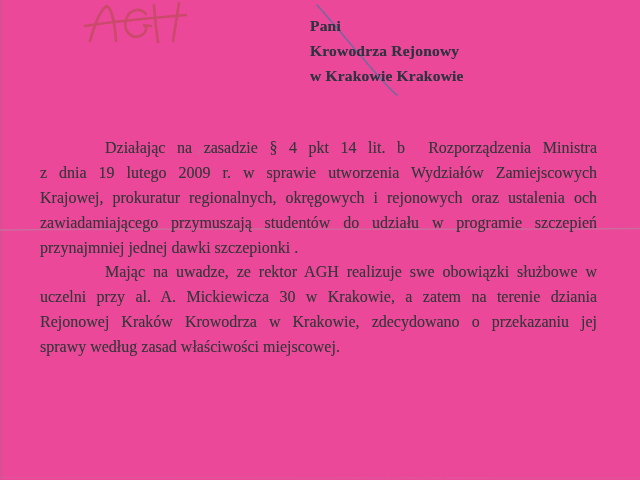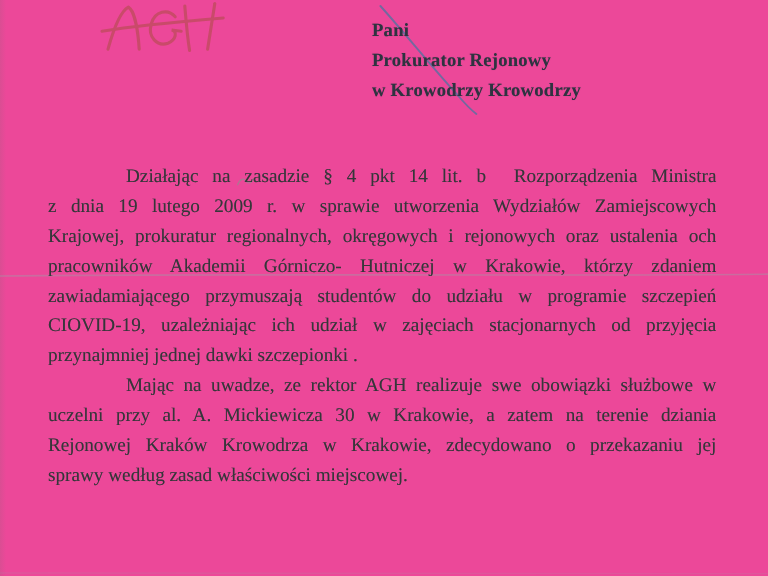--- a/index.html
+++ b/index.html
@@ -61,31 +61,29 @@
     <path fill="none" stroke-width="1.6" stroke-linecap="round" opacity="0.85" d="M 317 5 C 336 26 360 56 382 80 C 388 87 393 92 397 95" stroke="#5f6fa0"></path>
 
     <path fill="none" stroke-width="1" stroke-linecap="round" opacity="0.7" d="M 198 154 C 200 149 203 148 205 151 C 207 154 210 152 211 149" stroke="#8e8e8e"></path>
 
     <path fill="none" stroke-width="1.4" opacity="0.42" d="M 0 230 C 160 227.5 420 230.5 640 228.5" stroke="#9aa0a6"></path>
     <path fill="none" stroke-width="1.2" opacity="0.16" d="M 0 477.5 L 640 478" stroke="#9aa0a6"></path>
   </svg>
 
   <div class="recipient">
     <div class="recipient-line">Pani</div>
-    <div class="recipient-line">Prokurator Rejonowy</div>
-    <div class="recipient-line">w Krowodrzy Krowodrzy</div>
+    <div class="recipient-line">Krowodrza Rejonowy</div>
+    <div class="recipient-line">w Krakowie Krakowie</div>
   </div>
 
   <div class="body-text">
     <div class="line justify indent">Działając na zasadzie § 4 pkt 14 lit. b &nbsp;Rozporządzenia Ministra Sprawiedliwości</div>
     <div class="line justify">z dnia 19 lutego 2009 r. w sprawie utworzenia Wydziałów Zamiejscowych</div>
     <div class="line justify">Krajowej, prokuratur regionalnych, okręgowych i rejonowych oraz ustalenia och siedzib</div>
-    <div class="line justify">pracowników Akademii Górniczo- Hutniczej w Krakowie, którzy zdaniem</div>
     <div class="line justify">zawiadamiającego przymuszają studentów do udziału w programie szczepień przeciwko</div>
-    <div class="line justify">CIOVID-19, uzależniając ich udział w zajęciach stacjonarnych od przyjęcia</div>
     <div class="line">przynajmniej jednej dawki szczepionki .</div>
     <div class="line justify indent">Mając na uwadze, ze rektor AGH realizuje swe obowiązki służbowe w siedzibie</div>
     <div class="line justify">uczelni przy al. A. Mickiewicza 30 w Krakowie, a zatem na terenie dziania Prokuratury</div>
     <div class="line justify">Rejonowej Kraków Krowodrza w Krakowie, zdecydowano o przekazaniu jej niniejszej</div>
     <div class="line">sprawy według zasad właściwości miejscowej.</div>
   </div>
 
 </div>
 
 </body></html>

